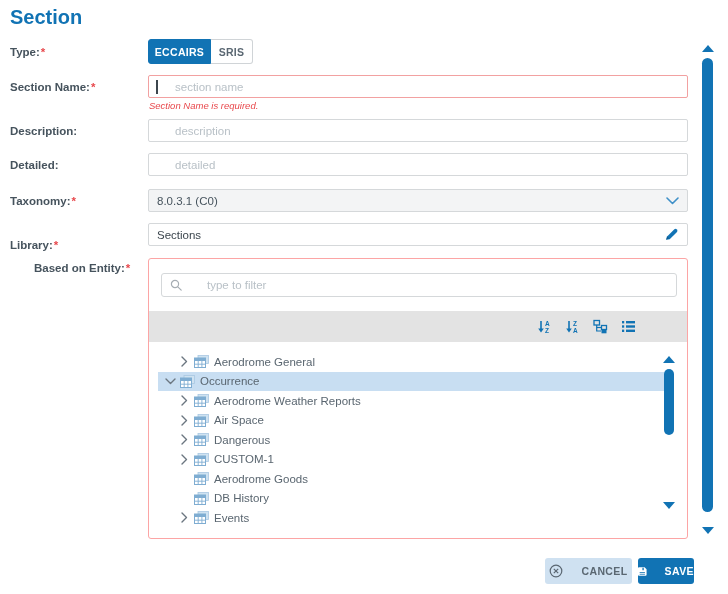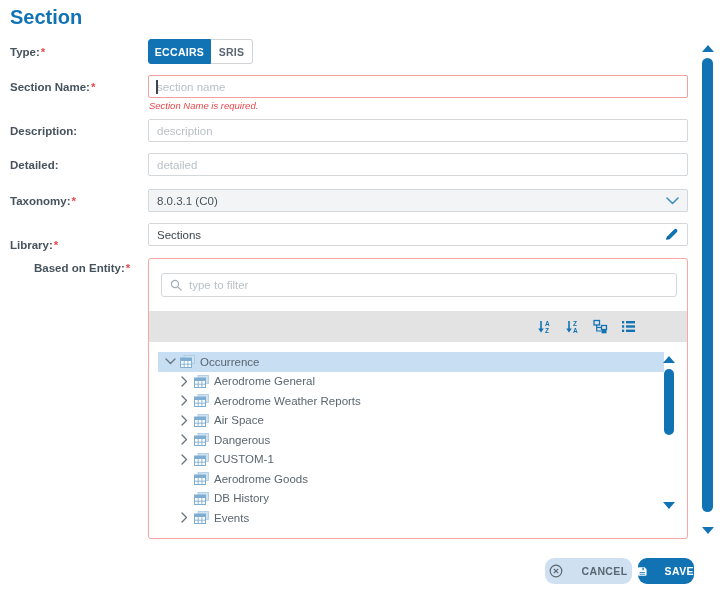--- a/index.html
+++ b/index.html
@@ -18,21 +18,21 @@
   
   .toggle-group { display:flex; height:25px; }
   .toggle-btn { display:flex; align-items:center; justify-content:center; font-size:10.5px; font-weight:700; letter-spacing:.3px; cursor:pointer; }
   .toggle-btn.sel { background:#1173b4; color:#fff; border:1px solid #1173b4; border-radius:3px 0 0 3px; width:63px; }
   .toggle-btn.unsel { background:#fff; color:#5a6772; border:1px solid #d0d4d7; border-left:none; border-radius:0 3px 3px 0; width:42px; }
 
   .text-input { position:relative; width:540px; height:23px; border:1px solid #d5d8da; border-radius:2px; background:#fff;
     display:flex; align-items:center; padding:0 8px; font-size:11.5px; color:#b9c1c7; }
   .text-input.error-border { border-color:#f2a1a1; }
   .caret { position:absolute; left:7px; top:4px; width:1.5px; height:14px; background:#3c464e; }
-  .placeholder { color:#b9c1c7; }
+  .placeholder { color:#b9c1c7;margin-left:18px; }
   .value-text { color:#3c464e; }
   .error-msg { position:absolute; left:149px; font-size:9.5px; font-style:italic; color:#e8484c; }
 
   .select-box { background:#f3f4f5; justify-content:space-between; color:#46535d; }
   .select-box .sel-val { color:#46535d; }
 
   .icon-right { display:flex; align-items:center; }
 
   
   .entity-panel { position:absolute; left:148px; top:258px; width:540px; height:281px; border:1px solid #fca5a5; border-radius:3px; background:#fff; }
@@ -52,21 +52,21 @@
   .tree-icon { width:15px; height:13px; flex:none; margin:0 5px 0 4px; display:flex; align-items:center; }
   .tree-label { white-space:nowrap; }
 
   
   .sb-thumb { position:absolute; background:#1173b4; border-radius:6px; }
   .arr { position:absolute; width:0; height:0; }
   .arr.up { border-left:6px solid transparent; border-right:6px solid transparent; border-bottom:7px solid #1173b4; }
   .arr.down { border-left:6px solid transparent; border-right:6px solid transparent; border-top:7px solid #1173b4; }
 
   
-  .btn { position:absolute; top:558px; height:26px; border:none; border-radius:9px; display:flex; align-items:center; justify-content:center;
+  .btn { position:absolute; top:558px; height:26px; border:none; border-radius:3px; display:flex; align-items:center; justify-content:center;
     gap:18px; font-family:"Liberation Sans", sans-serif; font-size:10.5px; font-weight:700; letter-spacing:.4px; cursor:pointer; }
   .btn-cancel { left:545px; width:87px; background:#cfe1f1; color:#5a6772; }
   .btn-save { left:638px; width:56px; background:#1173b4; color:#fff; }
 </style>
 </head>
 <body>
 
 <div class="page">
 
   <div class="page-title">Section</div>
@@ -182,55 +182,55 @@
             <rect x="5" y="2" width="9" height="2.4" fill="#1173b4"></rect>
             <rect x="1" y="6.3" width="2.2" height="2.4" fill="#1173b4"></rect>
             <rect x="5" y="6.3" width="9" height="2.4" fill="#1173b4"></rect>
             <rect x="1" y="10.6" width="2.2" height="2.4" fill="#1173b4"></rect>
             <rect x="5" y="10.6" width="9" height="2.4" fill="#1173b4"></rect>
           </svg>
       </span>
     </div>
 
     <div class="entity-tree">
+        <div class="tree-row lvl1">
+          <span class="tree-chevron">
+            <svg width="7" height="11" viewBox="0 0 7 11">
+              <polyline points="1,1 5.5,5.5 1,10" fill="none" stroke="#6b7680" stroke-width="1.4" stroke-linecap="round" stroke-linejoin="round"></polyline>
+            </svg>
+          </span>
+          <span class="tree-icon">
+            <svg width="15" height="13" viewBox="0 0 15 13">
+              <rect x="4" y="0.5" width="10.5" height="8" fill="#cfe2f1" stroke="#a9c8e2" stroke-width="0.8"></rect>
+              <rect x="0.5" y="3" width="11" height="9.5" fill="#fff" stroke="#7fadd2" stroke-width="1"></rect>
+              <rect x="0.5" y="3" width="11" height="3" fill="#7fadd2"></rect>
+              <line x1="4.2" y1="6" x2="4.2" y2="12.5" stroke="#7fadd2" stroke-width="0.9"></line>
+              <line x1="7.9" y1="6" x2="7.9" y2="12.5" stroke="#7fadd2" stroke-width="0.9"></line>
+              <line x1="0.5" y1="9.2" x2="11.5" y2="9.2" stroke="#7fadd2" stroke-width="0.9"></line>
+            </svg>
+          </span>
+          <span class="tree-label">Aerodrome General</span>
+        </div>
         <div class="tree-row lvl0 selected">
           <span class="tree-chevron">
             <svg width="11" height="7" viewBox="0 0 11 7">
               <polyline points="1,1 5.5,5.5 10,1" fill="none" stroke="#6b7680" stroke-width="1.4" stroke-linecap="round" stroke-linejoin="round"></polyline>
             </svg>
           </span>
           <span class="tree-icon">
             <svg width="15" height="13" viewBox="0 0 15 13">
               <rect x="4" y="0.5" width="10.5" height="8" fill="#cfe2f1" stroke="#a9c8e2" stroke-width="0.8"></rect>
               <rect x="0.5" y="3" width="11" height="9.5" fill="#fff" stroke="#7fadd2" stroke-width="1"></rect>
               <rect x="0.5" y="3" width="11" height="3" fill="#7fadd2"></rect>
               <line x1="4.2" y1="6" x2="4.2" y2="12.5" stroke="#7fadd2" stroke-width="0.9"></line>
               <line x1="7.9" y1="6" x2="7.9" y2="12.5" stroke="#7fadd2" stroke-width="0.9"></line>
               <line x1="0.5" y1="9.2" x2="11.5" y2="9.2" stroke="#7fadd2" stroke-width="0.9"></line>
             </svg>
           </span>
           <span class="tree-label">Occurrence</span>
-        </div>
-        <div class="tree-row lvl1">
-          <span class="tree-chevron">
-            <svg width="7" height="11" viewBox="0 0 7 11">
-              <polyline points="1,1 5.5,5.5 1,10" fill="none" stroke="#6b7680" stroke-width="1.4" stroke-linecap="round" stroke-linejoin="round"></polyline>
-            </svg>
-          </span>
-          <span class="tree-icon">
-            <svg width="15" height="13" viewBox="0 0 15 13">
-              <rect x="4" y="0.5" width="10.5" height="8" fill="#cfe2f1" stroke="#a9c8e2" stroke-width="0.8"></rect>
-              <rect x="0.5" y="3" width="11" height="9.5" fill="#fff" stroke="#7fadd2" stroke-width="1"></rect>
-              <rect x="0.5" y="3" width="11" height="3" fill="#7fadd2"></rect>
-              <line x1="4.2" y1="6" x2="4.2" y2="12.5" stroke="#7fadd2" stroke-width="0.9"></line>
-              <line x1="7.9" y1="6" x2="7.9" y2="12.5" stroke="#7fadd2" stroke-width="0.9"></line>
-              <line x1="0.5" y1="9.2" x2="11.5" y2="9.2" stroke="#7fadd2" stroke-width="0.9"></line>
-            </svg>
-          </span>
-          <span class="tree-label">Aerodrome General</span>
         </div>
         <div class="tree-row lvl1">
           <span class="tree-chevron">
             <svg width="7" height="11" viewBox="0 0 7 11">
               <polyline points="1,1 5.5,5.5 1,10" fill="none" stroke="#6b7680" stroke-width="1.4" stroke-linecap="round" stroke-linejoin="round"></polyline>
             </svg>
           </span>
           <span class="tree-icon">
             <svg width="15" height="13" viewBox="0 0 15 13">
               <rect x="4" y="0.5" width="10.5" height="8" fill="#cfe2f1" stroke="#a9c8e2" stroke-width="0.8"></rect>

